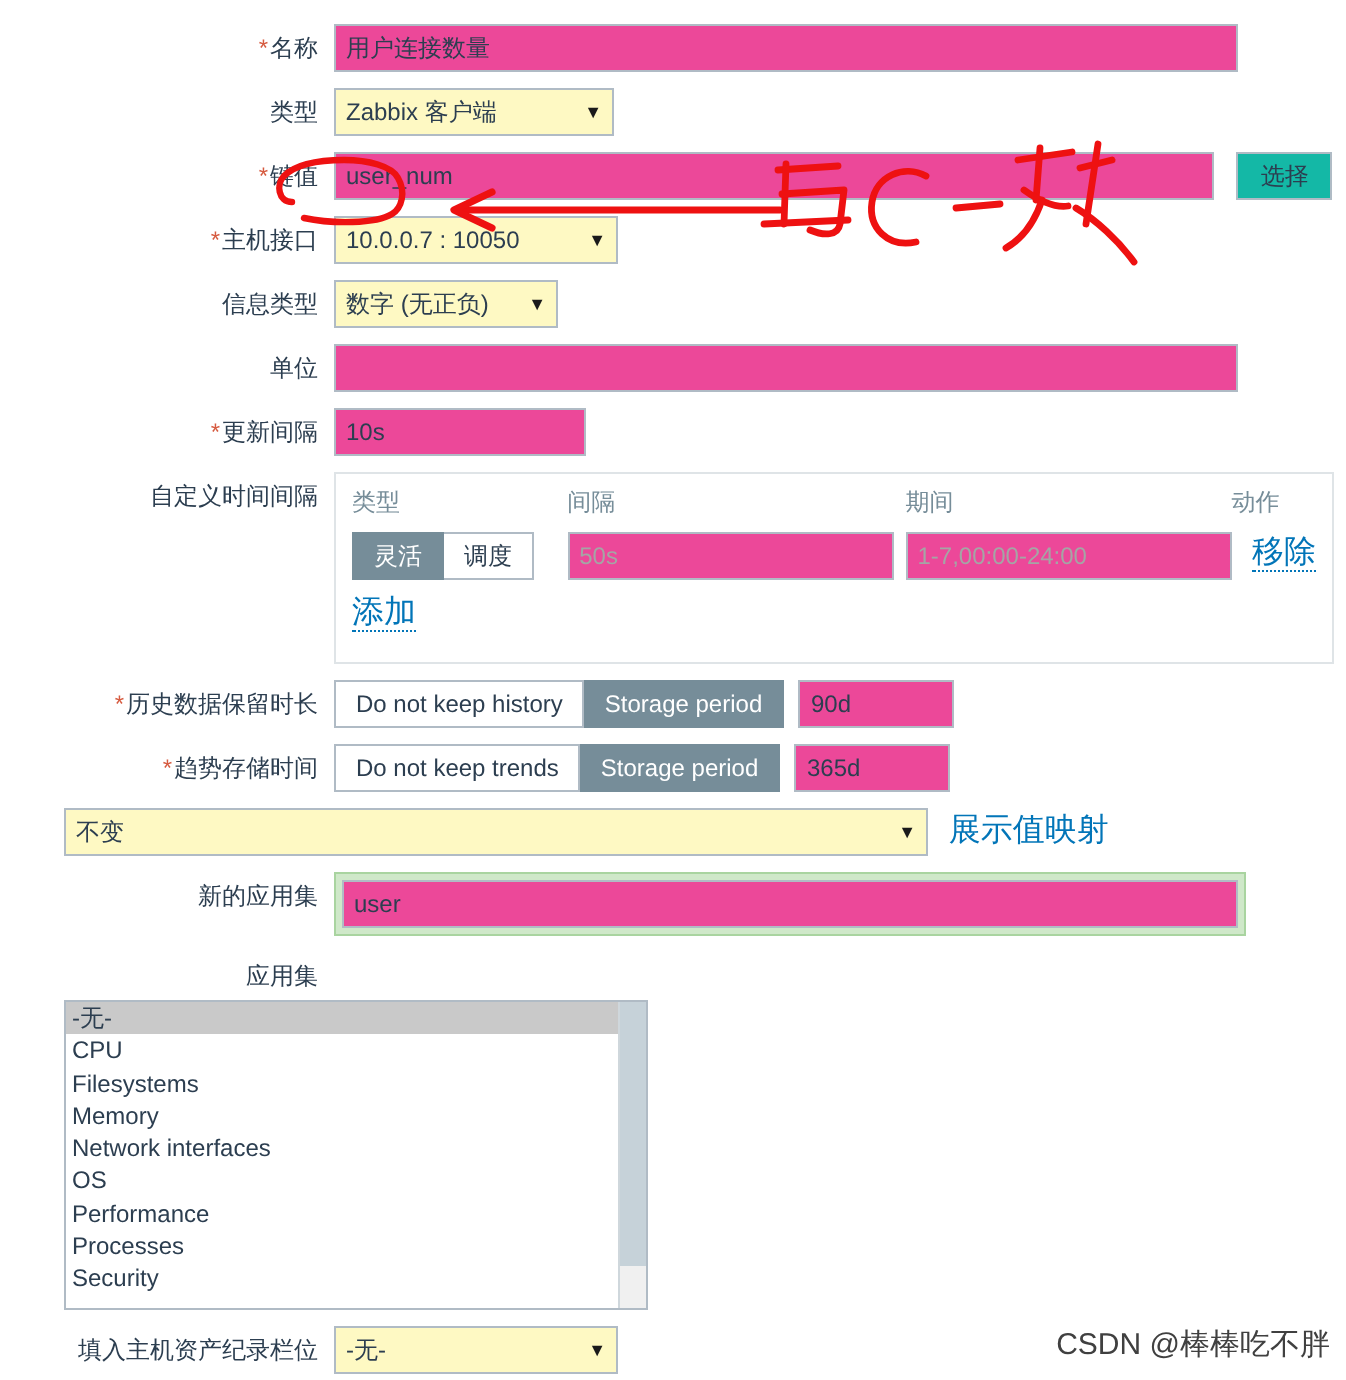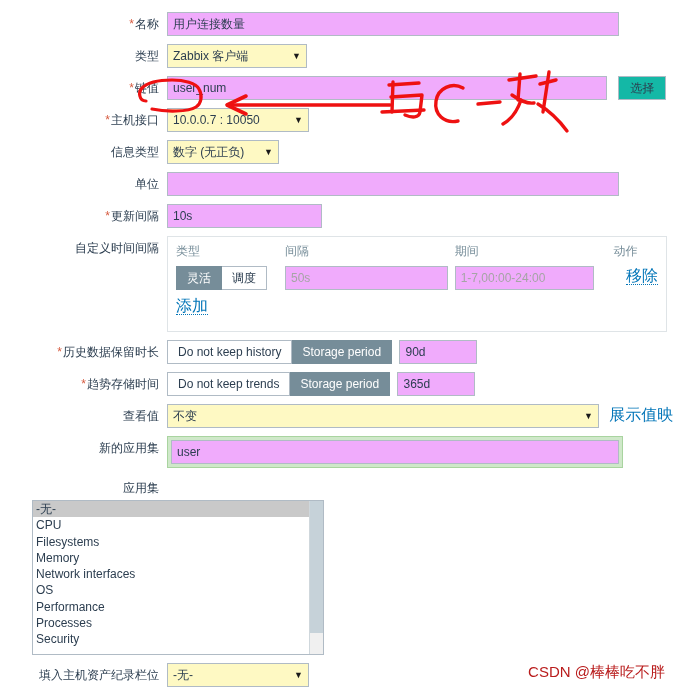--- a/index.html
+++ b/index.html
@@ -42,21 +42,21 @@
   .label .req {
     color: #d65b40;
     margin-right: 1px;
   }
   .field { flex: 1; }
 
   input.txt {
     height: 24px;
     box-sizing: border-box;
     border: 1px solid #b0bbc5;
-    background: #f0abfc;
+    background: #ec4899;
     padding: 0 5px;
     font-family: "Liberation Sans", sans-serif;
     font-size: 12px;
     color: #2c3e50;
     outline: none;
   }
   input.txt::placeholder { color: #a5a5a5; }
 
   .sel {
     height: 24px;
@@ -78,21 +78,21 @@
     line-height: 22px;
     font-size: 9px;
     color: #1a1a1a;
   }
 
   .w-full  { width: 452px; }
   .w-key   { width: 440px; }
   .w-type  { width: 140px; }
   .w-iface { width: 142px; }
   .w-info  { width: 112px; }
-  .w-upd   { width: 155px; }
+  .w-upd   { width: 126px; }
   .w-view  { width: 432px; }
   .w-new   { width: 448px; }
   .w-inv   { width: 142px; }
 
   .btn {
     height: 24px;
     box-sizing: border-box;
     border: 1px solid #b0bbc5;
     background: #14b8a6;
     color: #2c3e50;
@@ -151,21 +151,21 @@
   .lnk {
     color: #0275b8;
     text-decoration: none;
     border-bottom: 1px dotted #0275b8;
     cursor: pointer;
     font-size: 16px;
   }
   .lnk.plain { border-bottom: none; }
 
   .in-interval { width: 163px; }
-  .in-period   { width: 139px; }
+  .in-period   { width: 163px; }
 
   .in-hist  { width: 78px; margin-left: 4px; }
 
   .greenwrap {
     display: inline-block;
     background: #cfe8c9;
     border: 1px solid #a9d4a0;
     padding: 3px;
     box-sizing: border-box;
   }
@@ -211,21 +211,21 @@
     position: absolute;
     left: 0; top: 0;
     width: 673px; height: 690px;
     pointer-events: none;
   }
 
   .watermark {
     position: absolute;
     right: 8px;
     bottom: 8px;
-    color: #b91c1c;
+    color: #404040;
     font-size: 15px;
     font-family: "Liberation Sans", sans-serif;
     white-space: nowrap;
   }
 </style>
 </head>
 <body>
 
 <div class="form">
 
@@ -346,21 +346,20 @@
     <div class="field">
       <div class="seg">
         <div class="segbtn">Do not keep trends</div>
         <div class="segbtn on">Storage period</div>
       </div>
       <input class="txt in-hist" value="365d" style="">
     </div>
   </div>
 
   <div class="row">
-    <div class="label"><span>查看值</span></div>
     <div class="field">
       <div class="sel w-view">
         <span>不变</span>
         <span class="caret">▼</span>
       </div>
       <span class="lnk plain" style="margin-left:7px;">展示值映射</span>
     </div>
   </div>
 
   <div class="row">

